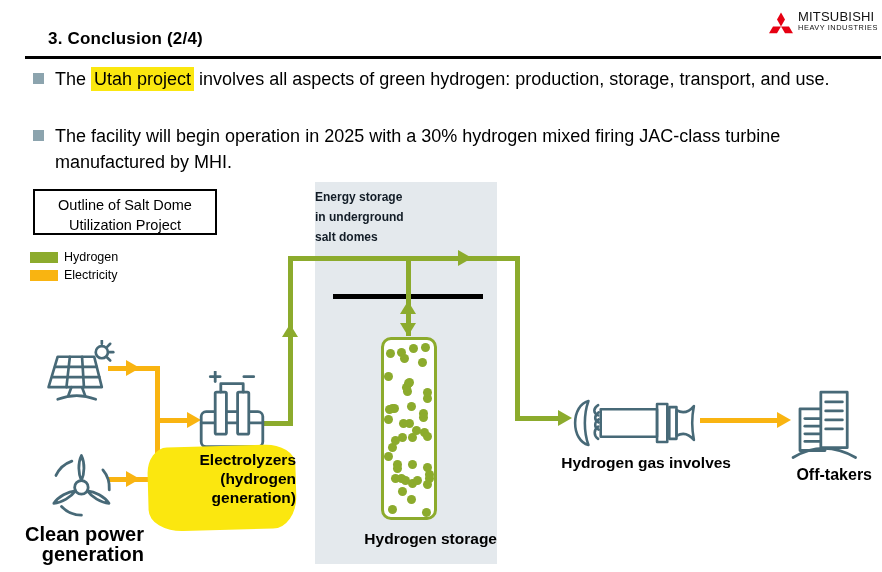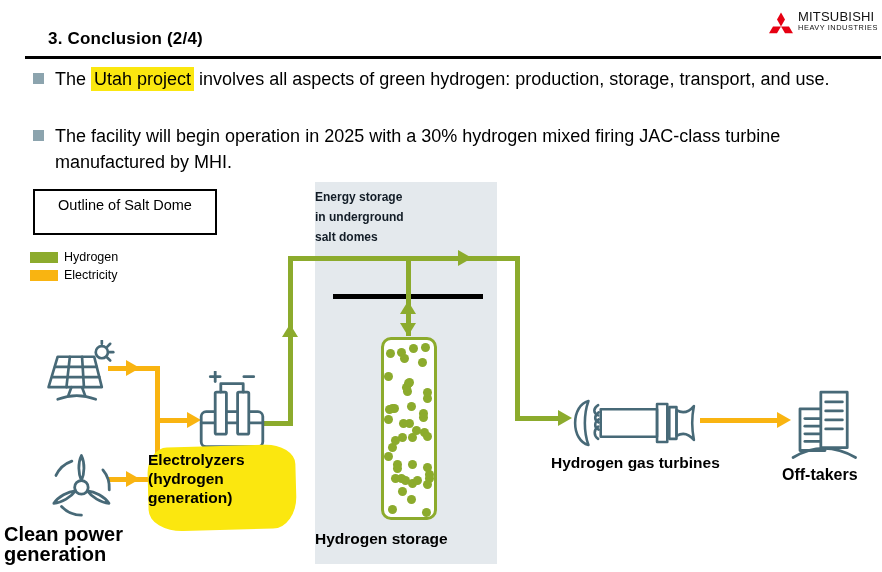--- a/index.html
+++ b/index.html
@@ -16,21 +16,21 @@
   .logo svg{width:24px;height:22px;margin-top:2px;}
   .logo .brand{font-size:13px;font-weight:normal;letter-spacing:.2px;line-height:13px;color:#111;}
   .logo .sub{font-size:7.4px;font-weight:normal;letter-spacing:.55px;line-height:9px;color:#111;}
 
   
   .bullet-sq{width:11px;height:11px;background:var(--c-bullet,#8ca4ae);}
   .bullet-text{font-size:18px;line-height:26px;width:815px;}
   .marker{background:var(--c-highlight,#fbe70f);padding:2px 3px;}
 
   
-  .lbl{font-weight:bold;font-size:15.5px;line-height:18px;text-align:left;}
+  .lbl{font-weight:bold;font-size:15.5px;line-height:18px;text-align:right;}
   .h-line,.v-line{position:absolute;}
   .arr{position:absolute;width:0;height:0;border:8px solid transparent;}
   .arr.right{border-left:14px solid var(--ac);border-right:0;}
   .arr.up{border-bottom:13px solid var(--ac);border-top:0;}
   .arr.down{border-top:13px solid var(--ac);border-bottom:0;}
 
   .outline-box{left:33px;top:189px;width:184px;height:46px;border:2px solid #000;
     font-size:14.5px;line-height:20px;text-align:center;padding-top:4px;box-sizing:border-box;}
   .legend-row{display:flex;align-items:center;gap:6px;height:18px;}
   .legend{left:30px;top:248px;}
@@ -74,20 +74,21 @@
 <div class="abs rule"></div>
 
 <div class="abs bullet-sq" style="left:33px;top:73px;"></div>
 <p class="abs bullet-text" style="left:55px;top:66px;margin:0;"><span>The </span><span class="marker">Utah project</span><span> involves all aspects of green hydrogen: production, storage, transport, and use.</span></p>
 
 <div class="abs bullet-sq" style="left:33px;top:130px;"></div>
 <p class="abs bullet-text" style="left:55px;top:123px;margin:0;"><span>The facility will begin operation in 2025 with a 30% hydrogen mixed firing JAC-class turbine manufactured by MHI.</span></p>
 
 <div class="abs outline-box">
   <div>Outline of Salt Dome</div>
+  <div>Utilization Project</div>
 </div>
 
 <div class="abs legend">
   <div class="legend-row">
     <span class="sw" style="background:var(--c-hydrogen)"></span>
     <span class="lt">Hydrogen</span>
   </div>
   <div class="legend-row">
     <span class="sw" style="background:var(--c-electricity)"></span>
     <span class="lt">Electricity</span>
@@ -235,21 +236,21 @@
     <path d="M55 20 C45 26 45 36 55 40"></path>
     <path d="M56 34 C47 40 47 50 56 54"></path>
     <path d="M56 48 C47 54 47 64 56 68"></path>
     <path d="M55 62 C46 68 46 80 55 86"></path>
     <rect x="60" y="28" width="110" height="54"></rect>
     <rect x="170" y="18" width="20" height="74"></rect>
     <rect x="194" y="24" width="14" height="62"></rect>
     <path d="M208 30 C222 38 232 34 242 22 C238 42 238 68 242 88 C232 76 222 72 208 80 Z"></path>
   </svg>
 </div>
-<div class="abs lbl" style="left:551px;top:454px;width:180px;">Hydrogen gas turbines</div>
+<div class="abs lbl" style="left:551px;top:454px;width:180px;">Hydrogen gas involves</div>
 
 <div class="abs icon" style="left:790px;top:388px;width:70px;height:75px;">
   <svg viewBox="0 0 100 108" stroke-width="4">
     <rect x="14" y="30" width="36" height="60" style="fill:#fff"></rect>
     <line x1="21" y1="44" x2="43" y2="44"></line>
     <line x1="21" y1="55" x2="43" y2="55"></line>
     <line x1="21" y1="66" x2="43" y2="66"></line>
     <line x1="21" y1="77" x2="43" y2="77"></line>
     <rect x="44" y="6" width="38" height="80" style="fill:#fff"></rect>
     <line x1="51" y1="20" x2="75" y2="20"></line>

